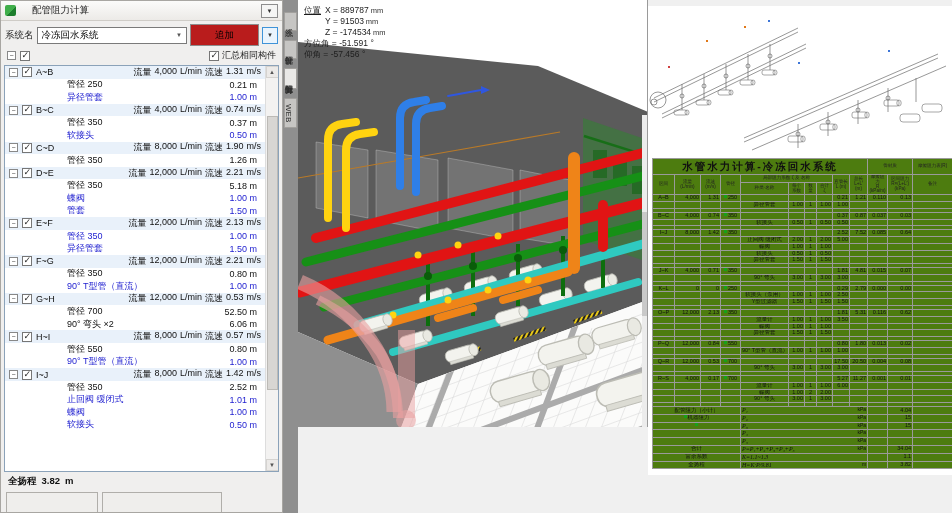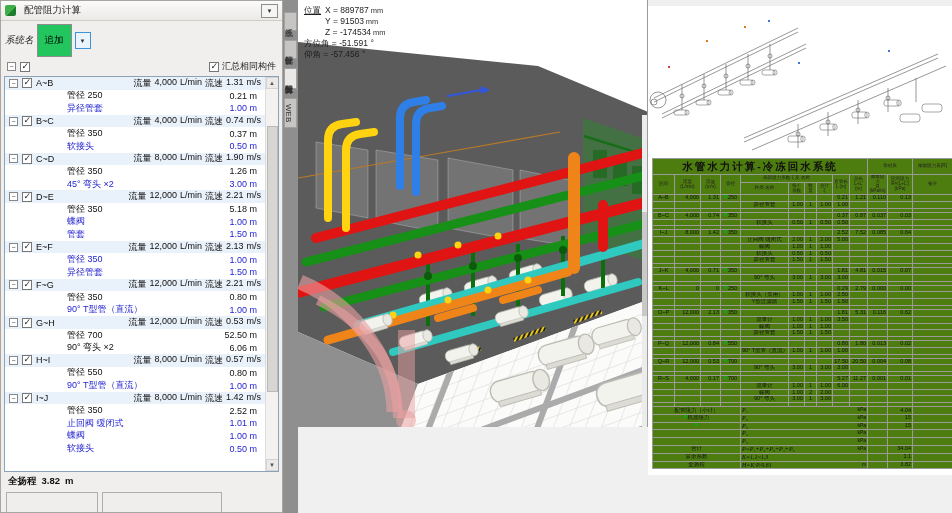--- a/index.html
+++ b/index.html
@@ -3,34 +3,34 @@
 <meta charset="utf-8">
 <style>
   * { box-sizing: border-box; margin: 0; padding: 0; }
   html,body { width:952px; height:513px; overflow:hidden; background:#f0f0f0;
     font-family:"Liberation Sans", sans-serif; }
   .app { position:absolute; inset:0; display:flex; }
 
   
   .left-panel { width:283px; height:513px; display:flex; flex-direction:column;
     background:#f0efee; border:1px solid #a8a6a2; overflow:hidden; }
-  .titlebar { height:20px; display:flex; align-items:center; gap:8px; padding:0 4px;
+  .titlebar { height:20px; display:flex; align-items:center; gap:16px; padding:0 4px;
     background:linear-gradient(#fbfbfa,#eceae7); border-bottom:1px solid #cfccc7; }
   .title-icon { width:11px; height:11px; background:
     linear-gradient(135deg,#3fae4a 0 55%, #1c7d2c 55% 100%); border-radius:2px; }
   .panel-title { font-size:9.5px; color:#222; flex:1; }
   .win-btn { width:17px; height:14px; border:1px solid #8d8d8d; background:#f5f5f4;
     font-size:6px; color:#333; display:flex; align-items:center; justify-content:center; }
   .controls { display:flex; align-items:center; gap:3px; padding:3px 4px 2px; }
-  .sys-label { font-size:9.5px; color:#222; white-space:nowrap;font-style:italic; }
+  .sys-label { font-size:9.5px; color:#222; white-space:nowrap; }
   .sys-select { flex:1; height:17px; border:1px solid #7a7a7a; background:#fff;
     font-size:9.5px; display:flex; align-items:center; padding:0 4px; gap:4px; }
   .sys-select .arrow { margin-left:auto; font-size:6px; color:#555; }
-  .add-btn { height:33px; border:1px solid #8d8d8d; background:#22c55e; font-size:9.5px;
-    padding:0 7px; display:flex; align-items:center; }
+  .add-btn { height:22px; border:1px solid #8d8d8d; background:#b91c1c; font-size:9.5px;
+    padding:0 24px; display:flex; align-items:center; }
   .add-dd { width:16px; height:17px; border:1px solid #3f93d8; background:#eaf4fd;
     font-size:6px; color:#333; display:flex; align-items:center; justify-content:center; }
   .checkrow { display:flex; align-items:center; padding:1px 6px 3px; gap:4px; font-size:9px; color:#222; }
   .exp-box { width:9px; height:9px; border:1px solid #888; background:#fff; font-size:7px;
     line-height:7px; text-align:center; color:#444; }
   .checkbox { width:10px; height:10px; border:1px solid #767676; background:#fff; position:relative; }
   .checkbox.checked::after { content:"✓"; position:absolute; top:-2px; left:0.5px;
     font-size:9px; color:#2b2b2b; }
   .checkrow .right { margin-left:auto; display:flex; align-items:center; gap:3px; }
   .list { flex:1; margin:0 3px; border:1px solid #8ba2b9; background:#fff;
@@ -109,20 +109,24 @@
 <div class="app">
 
   <div class="left-panel">
     <div class="titlebar">
       <span class="title-icon"></span>
       <span class="panel-title">配管阻力计算</span>
       <span class="win-btn">▼</span>
     </div>
     <div class="controls">
       <span class="sys-label">系统名</span>
+      <div class="sys-select">
+        <span>冷冻回水系统</span>
+        <span class="arrow">▼</span>
+      </div>
       <div class="add-btn">追加</div>
       <div class="add-dd">▼</div>
     </div>
     <div class="checkrow">
       <span class="exp-box">−</span>
       <span class="checkbox checked"></span>
       <span class="right">
         <span class="checkbox checked"></span>
         <span>汇总相同构件</span>
       </span>
@@ -180,24 +184,20 @@
               <span class="fv">8,000</span>
               <span>L/min</span>
               <span>流速</span>
               <span class="sv">1.90</span>
               <span>m/s</span>
             </span>
           </div>
           <div class="item">
             <span class="name">管径 350</span>
             <span class="val">1.26 m</span>
-          </div>
-          <div class="item blue">
-            <span class="name">45° 弯头 ×2</span>
-            <span class="val">3.00 m</span>
           </div>
           <div class="g-head">
             <span class="exp-box">−</span>
             <span class="checkbox checked"></span>
             <span class="g-id">D~E</span>
             <span class="g-right">
               <span>流量</span>
               <span class="fv">12,000</span>
               <span>L/min</span>
               <span>流速</span>

